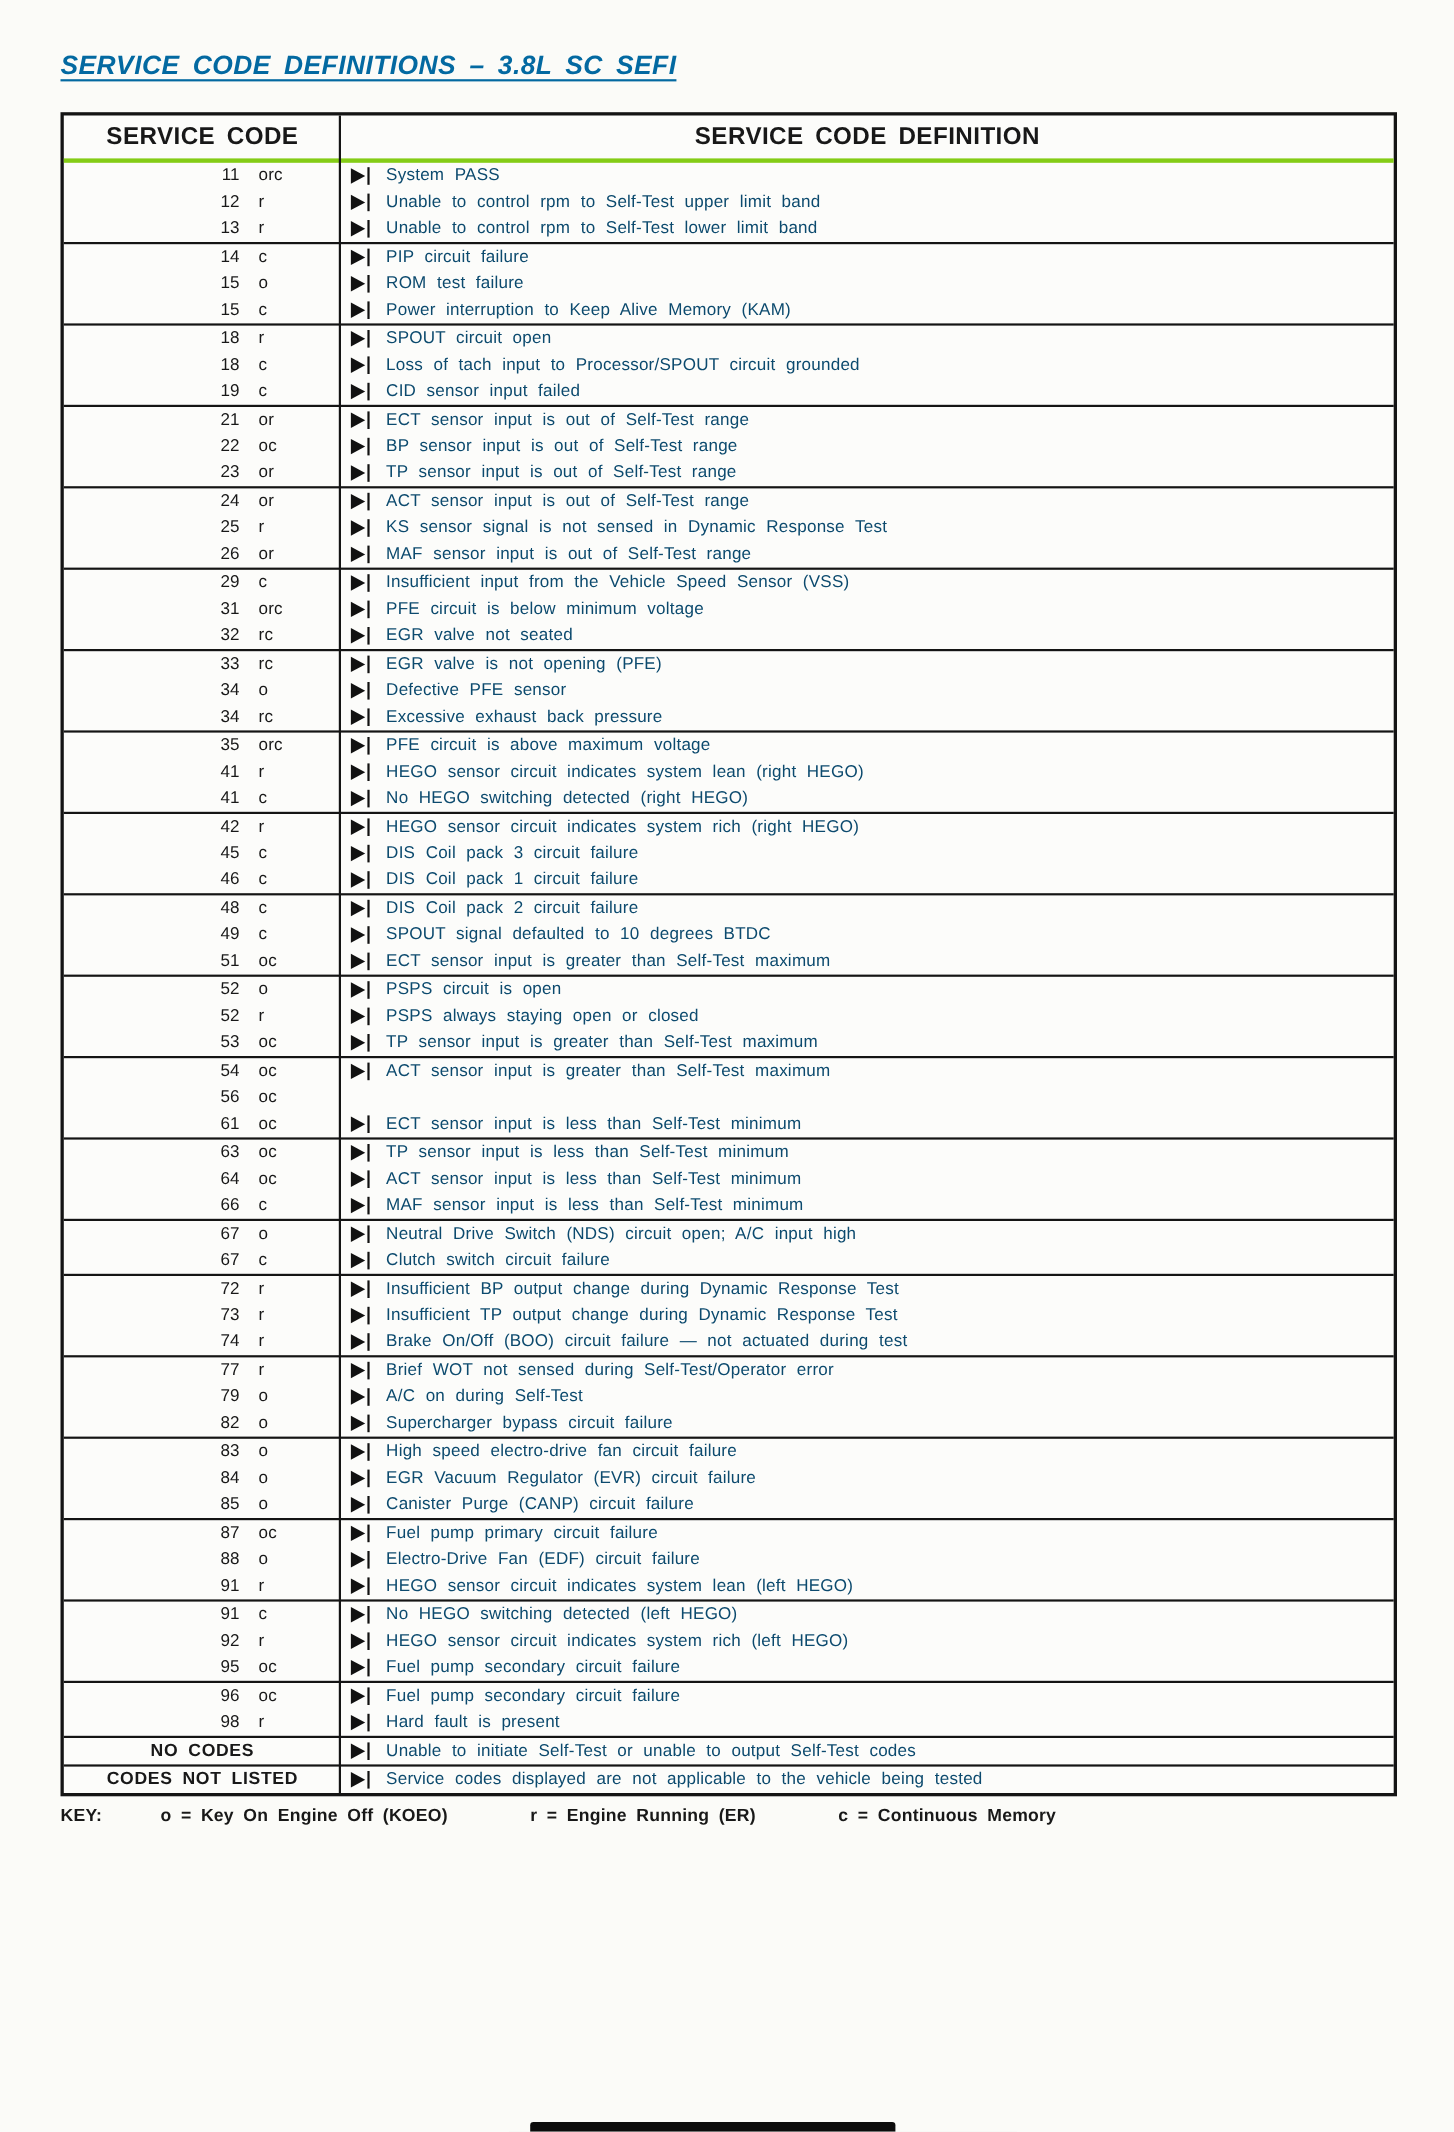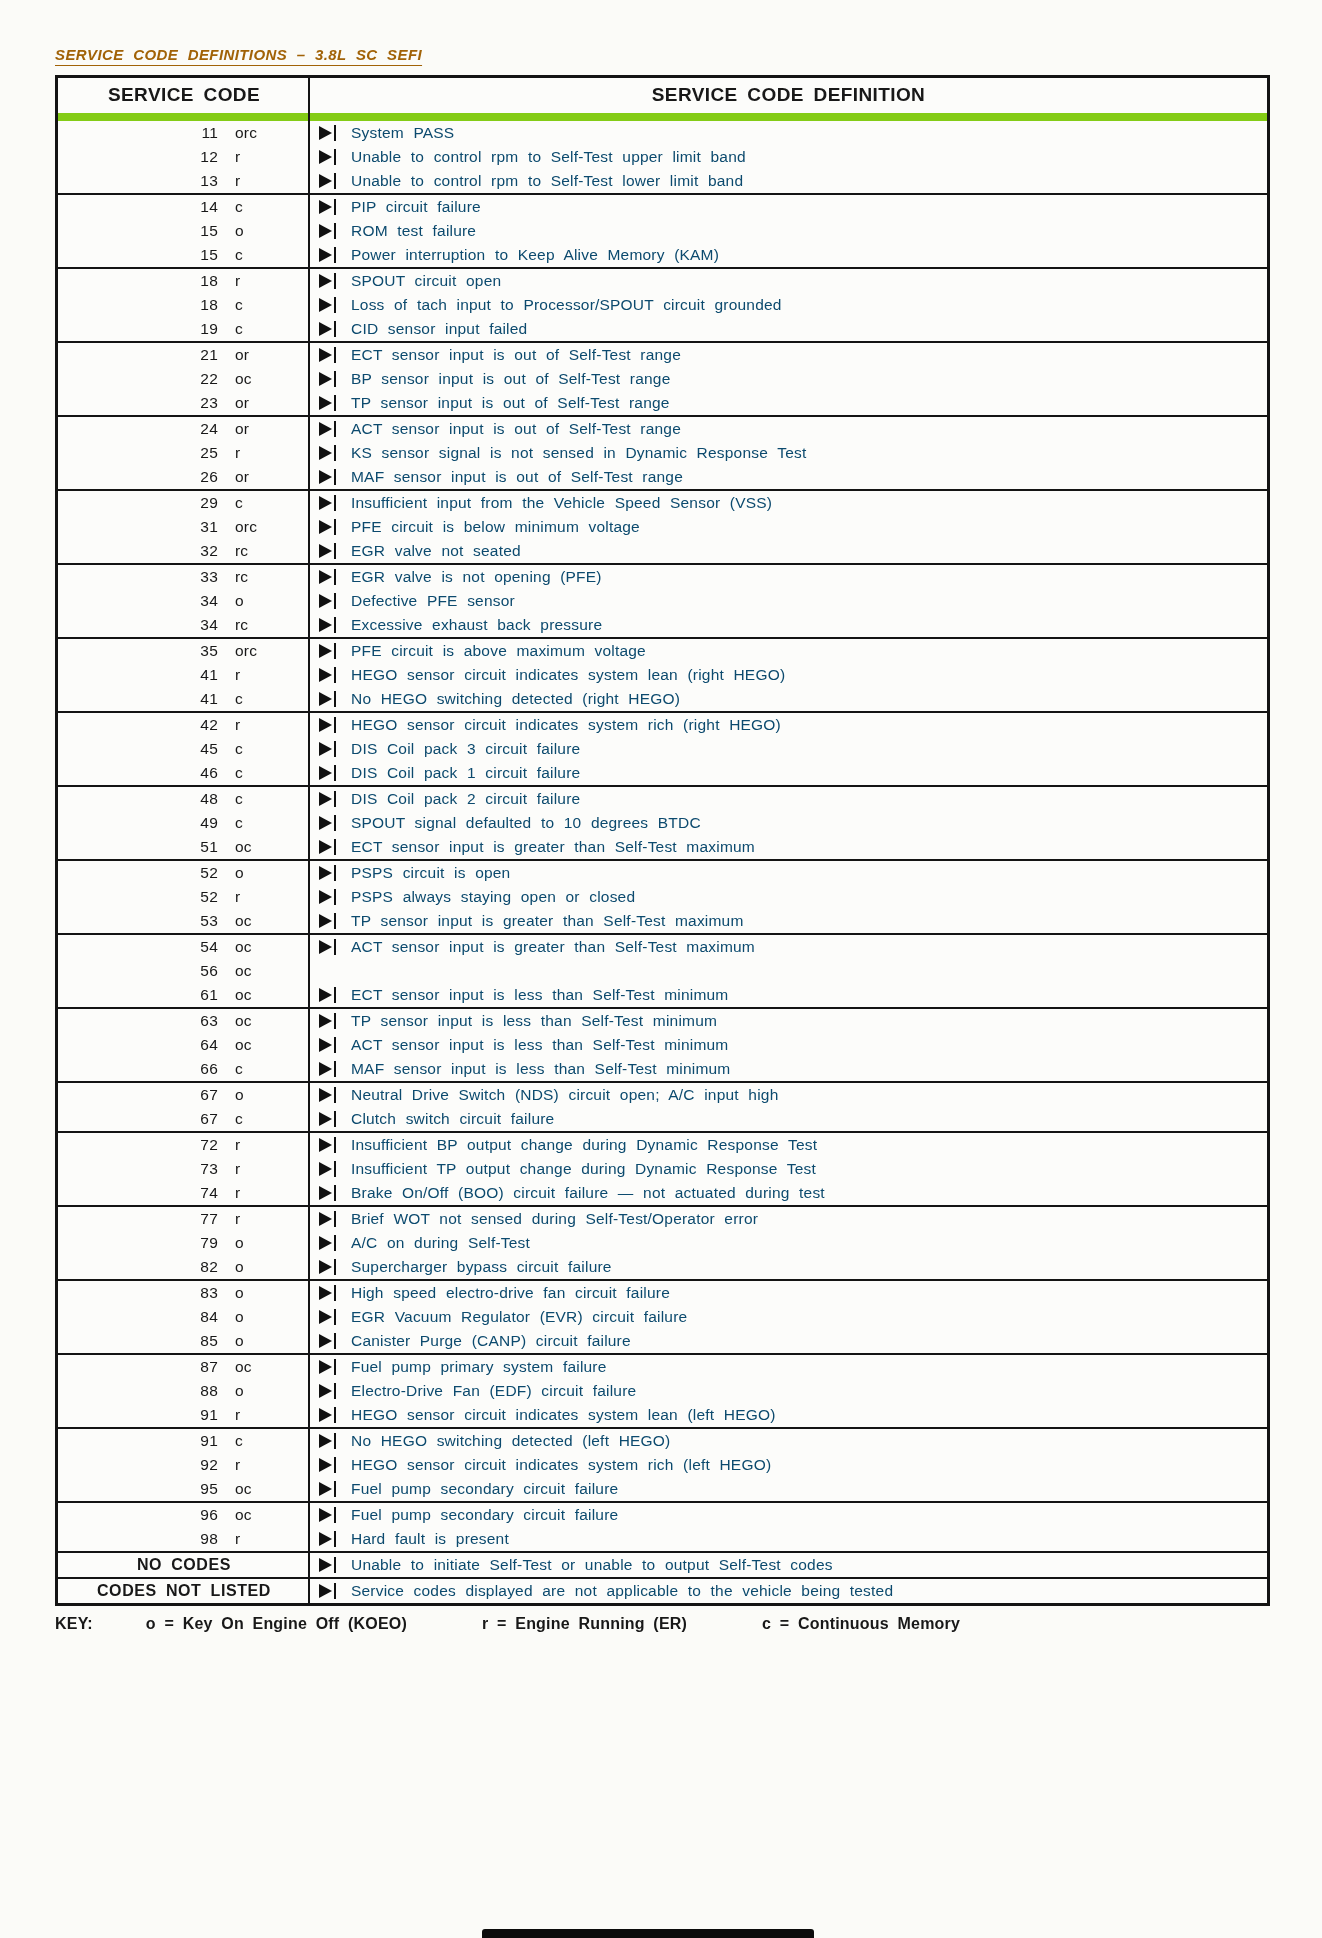--- a/index.html
+++ b/index.html
@@ -2,29 +2,29 @@
 <html><head>
 <meta charset="utf-8">
 <style>
   * { margin:0; padding:0; box-sizing:border-box; }
   html,body { background:#e8e8e6; }
   body { width:1322px; height:1938px; margin:0 auto; position:relative;
          background:#fbfbf8; color:#181818; overflow:hidden;
          font-family:"Liberation Sans", sans-serif; }
   .page { padding:46px 52px 0 55px; }
 
-  .doc-title { font-size:15px; font-weight:bold; font-style:italic;
+  .doc-title { font-size:24px; font-weight:bold; font-style:italic;
                letter-spacing:.4px; word-spacing:5px;
                text-decoration:underline; text-underline-offset:5px;
-               margin-bottom:12px; color:#a16207; }
+               margin-bottom:28px; color:#0369a1; }
 
   .sc-table { border:3px solid #141414; position:relative; background:#fcfcfa; }
   .vline { position:absolute; top:0; bottom:0; left:250px; width:2px; background:#141414; }
 
-  .thead { display:flex; border-bottom:8px solid #84cc16; font-weight:bold; font-size:19px; letter-spacing:.4px; word-spacing:4px; }
+  .thead { display:flex; border-bottom:4px solid #84cc16; font-weight:bold; font-size:22px; letter-spacing:.4px; word-spacing:4px; }
   .th-code { width:252px; text-align:center; padding:6px 0 7px; }
   .th-def  { flex:1; text-align:center; padding:6px 0 7px; }
 
   .group { border-bottom:2px solid #141414; padding:0 0; }
   .group:last-child { border-bottom:none; }
 
   .row { display:flex; align-items:center; height:24px; font-size:15.5px; letter-spacing:.2px; }
   .cell-code { width:252px; display:flex; align-items:center; flex-shrink:0; }
   .code-num  { display:inline-block; width:160px; text-align:right; }
   .code-mode { display:inline-block; width:62px; margin-left:17px; text-align:left; }
@@ -741,21 +741,21 @@
           <div class="row">
             <div class="cell-code">
               <span class="code-num">87</span>
               <span class="code-mode">oc</span>
             </div>
             <div class="cell-def">
               <span class="arrow">
                 <span class="tri"></span>
                 <span class="bar"></span>
               </span>
-              <span class="def-text">Fuel pump primary system failure</span>
+              <span class="def-text">Fuel pump primary circuit failure</span>
             </div>
           </div>
           <div class="row">
             <div class="cell-code">
               <span class="code-num">88</span>
               <span class="code-mode">o</span>
             </div>
             <div class="cell-def">
               <span class="arrow">
                 <span class="tri"></span>

